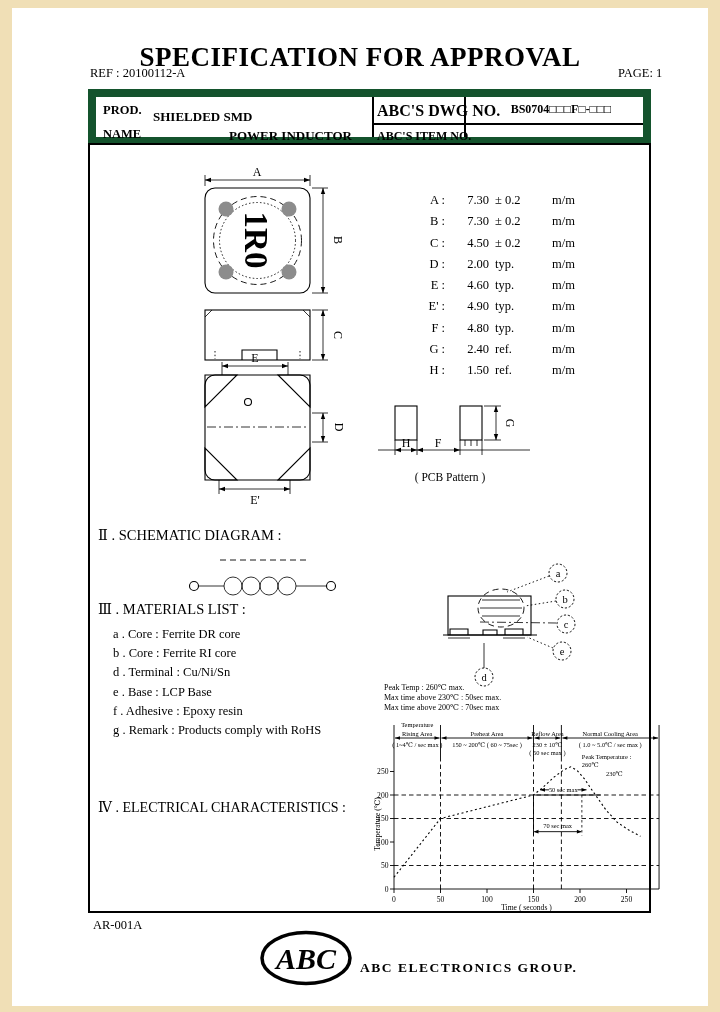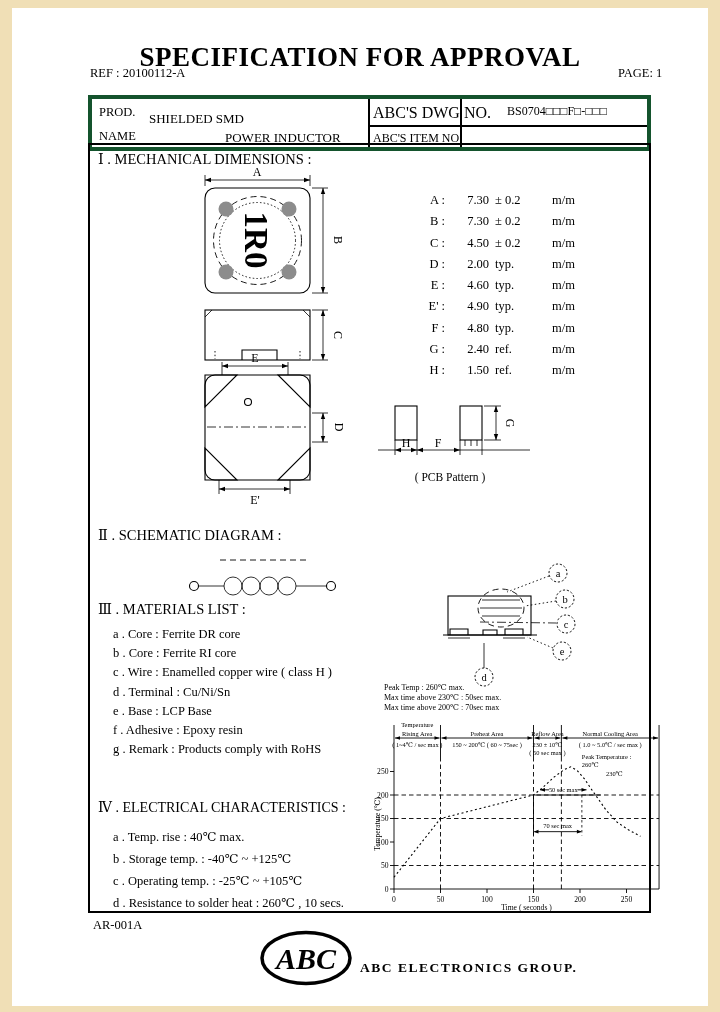--- a/index.html
+++ b/index.html
@@ -3,21 +3,21 @@
 <meta charset="utf-8">
 <style>
   html,body{margin:0;padding:0;background:#d8c79a;}
   #page{position:relative;width:720px;height:1012px;background:#f0dfb6;overflow:hidden;
         font-family:"Liberation Serif","DejaVu Serif","DejaVu Sans",serif;color:#000000;}
   #paper{position:absolute;left:12px;top:8px;right:12px;bottom:6px;background:#ffffff;}
   .abs{position:absolute;white-space:nowrap;}
   .doc-title{left:0;right:0;top:42px;text-align:center;font-size:27px;font-weight:bold;letter-spacing:0.5px;}
   .small{font-size:12.5px;}
   
-  #infotable{left:88px;top:95px;width:563px;height:56px;border:4px solid #14532d;box-sizing:border-box;}
+  #infotable{left:88px;top:89px;width:563px;height:56px;border:8px solid #14532d;box-sizing:border-box;font-weight:bold;}
   .vline,.hline{position:absolute;background:#000;}
   
   #mainframe{left:88px;top:143px;width:563px;height:770px;border:2px solid #000;box-sizing:border-box;}
   .sec-title{font-size:14.5px;}
   
   #dimtable{left:413px;top:190px;display:grid;grid-template-columns:32px 44px 50px 46px;
             grid-auto-rows:21.3px;font-size:12.5px;line-height:21.3px;}
   #dimtable .dk{text-align:right;}
   #dimtable .dv{text-align:right;}
   #dimtable .dq{text-align:left;padding-left:6px;}
@@ -79,21 +79,20 @@
     <div class="abs" style="left:57px;top:12px;font-size:13px;">SHIELDED SMD</div>
     <div class="abs" style="left:133px;top:31px;font-size:13px;">POWER INDUCTOR</div>
     <div class="abs" style="left:281px;top:5px;font-size:16px;">ABC'S DWG NO.</div>
     <div class="abs" style="left:281px;top:32px;font-size:12px;">ABC'S ITEM NO.</div>
     <div class="abs" style="left:370px;top:5px;width:190px;text-align:center;font-size:12px;">BS0704□□□F□-□□□</div>
     <div class="abs" style="left:370px;top:32px;width:190px;text-align:center;font-size:12px;"></div>
   </div>
 
   <div class="abs" id="mainframe"></div>
 
-  <div class="abs sec-title" style="left:98px;top:151px;">Ⅰ . MECHANICAL DIMENSIONS :</div>
 
   <svg style="left:90px;top:168px;" width="300" height="345" viewBox="0 0 300 345">
     <defs>
       <pattern id="xh" width="6" height="6" patternUnits="userSpaceOnUse">
         <path d="M0 0 L6 6 M6 0 L0 6" class="hatchfill" style="stroke:#000;stroke-width:0.7;"></path>
       </pattern>
     </defs>
 
     <g>
       <rect x="115" y="20" width="105" height="105" rx="10"></rect>
@@ -239,21 +238,20 @@
       <circle cx="73" cy="38" r="9" class="thin"></circle>
       <circle cx="91" cy="38" r="9" class="thin"></circle>
       <circle cx="109" cy="38" r="9" class="thin"></circle>
     </g>
   </svg>
 
   <div class="abs sec-title" style="left:98px;top:601px;text-align:right;">Ⅲ . MATERIALS LIST :</div>
   <div class="abs list" style="left:113px;top:625px;">
     <div>a . Core : Ferrite DR core</div>
     <div>b . Core : Ferrite RI core</div>
-    <div>c . Wire : Enamelled copper wire ( class H )</div>
     <div>d . Terminal : Cu/Ni/Sn</div>
     <div>e . Base : LCP Base</div>
     <div>f . Adhesive : Epoxy resin</div>
     <div>g . Remark : Products comply with RoHS</div>
   </div>
 
   <svg style="left:435px;top:558px;" width="215" height="140" viewBox="0 0 215 140">
     <g>
       <rect x="13" y="38" width="83" height="39"></rect>
       <ellipse cx="66" cy="50" rx="23" ry="19" class="dashc"></ellipse>
@@ -278,26 +276,20 @@
     <text x="130" y="44.5" class="calloutletter">b</text>
     <circle cx="131" cy="66" r="9" class="callout"></circle>
     <text x="131" y="69.5" class="calloutletter">c</text>
     <circle cx="127" cy="93" r="9" class="callout"></circle>
     <text x="127" y="96.5" class="calloutletter">e</text>
     <circle cx="49" cy="119" r="9" class="callout"></circle>
     <text x="49" y="122.5" class="calloutletter">d</text>
   </svg>
 
   <div class="abs sec-title" style="left:98px;top:799px;font-size:14px;">Ⅳ . ELECTRICAL CHARACTERISTICS :</div>
-  <div class="abs elist" style="left:113px;top:826px;">
-    <div>a . Temp. rise : 40℃ max.</div>
-    <div>b . Storage temp. : -40℃ ~ +125℃</div>
-    <div>c . Operating temp. : -25℃ ~ +105℃</div>
-    <div>d . Resistance to solder heat : 260℃ , 10 secs.</div>
-  </div>
 
   <div class="abs" id="chartnotes">
     <div>Peak Temp : 260℃ max.</div>
     <div>Max time above 230℃ : 50sec max.</div>
     <div>Max time above 200℃ : 70sec max</div>
   </div>
 
   <svg id="chart-svg" style="left:372px;top:714px;" width="300" height="200" viewBox="0 0 300 200">
       <line x1="22" y1="11" x2="22" y2="43" class="cl"></line>
       <line x1="68.5" y1="11" x2="68.5" y2="43" class="cl"></line>

